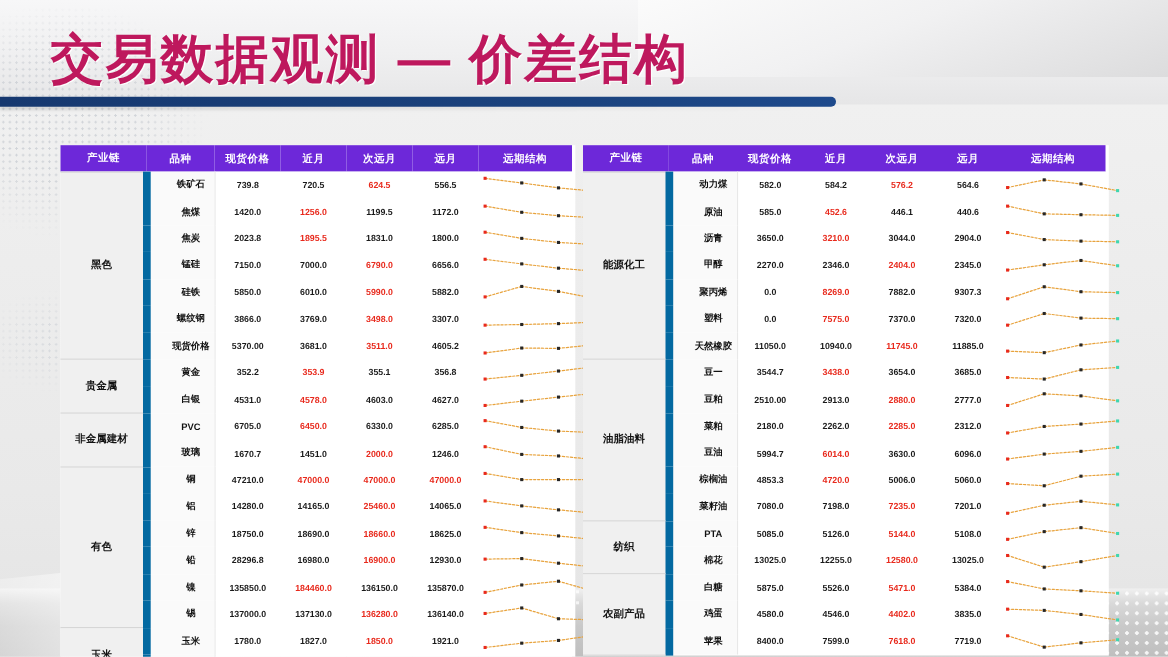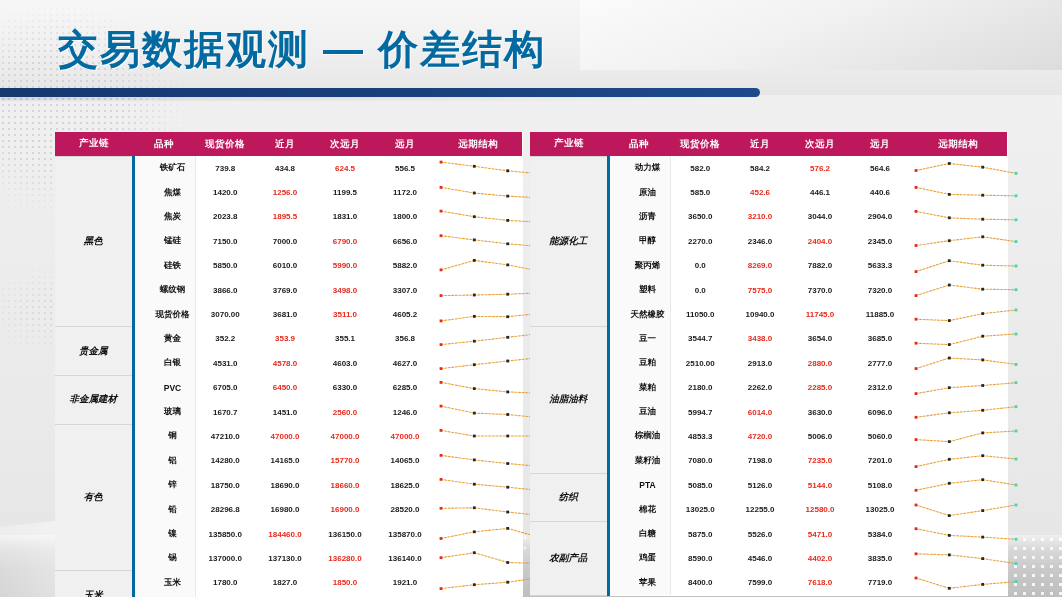--- a/index.html
+++ b/index.html
@@ -70,46 +70,45 @@
   .bg-halftone2 {
     position:absolute; left:120px; bottom:42px; width:760px; height:22px;
     background-image:radial-gradient(circle, rgba(255,255,255,.8) 1.3px, transparent 1.7px);
     background-size:10px 10px;
     -webkit-mask-image:linear-gradient(100deg, transparent 10%, #000 60%, transparent 100%);
             mask-image:linear-gradient(100deg, transparent 10%, #000 60%, transparent 100%);
   }
 
   
   #title {
-    position:absolute; left:58px; top:22px; z-index:5;
-    font-size:40px; font-weight:bold; color:#0369a1;
+    position:absolute; left:46px; top:22px; z-index:5;
+    font-size:48px; font-weight:bold; color:#be185d;
     letter-spacing:2px; white-space:nowrap;
     text-shadow:1px 1px 0 rgba(255,255,255,.9);
   }
 
   
   #panel { position:absolute; left:0; top:0; width:1062px; height:597px; z-index:4; }
   .tblwrap { position:absolute; top:132px; background:#fff; }
   #tbl-left  { left:55px;  width:468px; }
   #tbl-right { left:530px; width:478px; }
 
   table { border-collapse:collapse; width:100%; table-layout:fixed; }
   thead th {
-    background:#be185d; color:#fff; font-size:9.5px; font-weight:bold;
+    background:#6d28d9; color:#fff; font-size:9.5px; font-weight:bold;
     height:24px; text-align:center; letter-spacing:.5px; border:none;
   }
   tbody td {
     font-size:8px; font-weight:bold; color:#1a1a1a; text-align:center;
     height:24.4px; background:#fff; border:none; white-space:nowrap;
   }
   td.chain {
     background:#f0f0f0; font-size:9.5px; color:#111;
     border-top:1px solid #d6d6d6; border-bottom:1px solid #d6d6d6;
-    border-right:3px solid #0369a1;
-    font-style:italic;
+    border-right:7px solid #0369a1;
   }
   td.variety { background:#fafafa; font-size:8.5px; color:#111; border-right:1px solid #e8e8e8;padding-left:17px; }
   td.hi { color:#e8291c; }
   td.spark { padding:0; }
   td.spark svg { display:block; margin:0 auto; }
 
   
   .c-chain   { width:78px; }
   .c-var     { width:62px; }
   .c-num     { width:60px; }
@@ -155,21 +154,21 @@
           <th>次远月</th>
           <th>远月</th>
           <th>远期结构</th>
         </tr>
       </thead>
       <tbody id="body-left">
           <tr>
             <td class="chain" rowspan="7">黑色</td>
             <td class="variety">铁矿石</td>
             <td class="">739.8</td>
-            <td class="">434.8</td>
+            <td class="">720.5</td>
             <td class="hi">624.5</td>
             <td class="">556.5</td>
             <td class="spark">
               <svg width="112" height="22" viewBox="0 0 112 22">
                 <line x1="6.0" y1="5.1" x2="39.3" y2="9.3" stroke="#e8a33d" stroke-width="1.1" stroke-dasharray="2 1.6" stroke-linecap="round"></line>
                 <line x1="39.3" y1="9.3" x2="72.7" y2="13.8" stroke="#e8a33d" stroke-width="1.1" stroke-dasharray="2 1.6" stroke-linecap="round"></line>
                 <line x1="72.7" y1="13.8" x2="106.0" y2="16.9" stroke="#e8a33d" stroke-width="1.1" stroke-dasharray="2 1.6" stroke-linecap="round"></line>
                 <rect x="4.6" y="3.7" width="2.8" height="2.8" fill="#e8291c"></rect>
                 <rect x="37.9" y="7.9" width="2.8" height="2.8" fill="#262626"></rect>
                 <rect x="71.3" y="12.4" width="2.8" height="2.8" fill="#262626"></rect>
@@ -262,21 +261,21 @@
                 <line x1="72.7" y1="15.2" x2="106.0" y2="13.8" stroke="#e8a33d" stroke-width="1.1" stroke-dasharray="2 1.6" stroke-linecap="round"></line>
                 <rect x="4.6" y="15.2" width="2.8" height="2.8" fill="#e8291c"></rect>
                 <rect x="37.9" y="14.6" width="2.8" height="2.8" fill="#262626"></rect>
                 <rect x="71.3" y="13.8" width="2.8" height="2.8" fill="#262626"></rect>
                 <rect x="104.6" y="12.4" width="2.8" height="2.8" fill="#3fd6b0"></rect>
               </svg>
             </td>
           </tr>
           <tr>
             <td class="variety">现货价格</td>
-            <td class="">3070.00</td>
+            <td class="">5370.00</td>
             <td class="">3681.0</td>
             <td class="hi">3511.0</td>
             <td class="">4605.2</td>
             <td class="spark">
               <svg width="112" height="22" viewBox="0 0 112 22">
                 <line x1="6.0" y1="16.9" x2="39.3" y2="12.4" stroke="#e8a33d" stroke-width="1.1" stroke-dasharray="2 1.6" stroke-linecap="round"></line>
                 <line x1="39.3" y1="12.4" x2="72.7" y2="12.7" stroke="#e8a33d" stroke-width="1.1" stroke-dasharray="2 1.6" stroke-linecap="round"></line>
                 <line x1="72.7" y1="12.7" x2="106.0" y2="9.3" stroke="#e8a33d" stroke-width="1.1" stroke-dasharray="2 1.6" stroke-linecap="round"></line>
                 <rect x="4.6" y="15.5" width="2.8" height="2.8" fill="#e8291c"></rect>
                 <rect x="37.9" y="11.0" width="2.8" height="2.8" fill="#262626"></rect>
@@ -338,21 +337,21 @@
                 <rect x="37.9" y="10.2" width="2.8" height="2.8" fill="#262626"></rect>
                 <rect x="71.3" y="13.5" width="2.8" height="2.8" fill="#262626"></rect>
                 <rect x="104.6" y="14.9" width="2.8" height="2.8" fill="#3fd6b0"></rect>
               </svg>
             </td>
           </tr>
           <tr>
             <td class="variety">玻璃</td>
             <td class="">1670.7</td>
             <td class="">1451.0</td>
-            <td class="hi">2560.0</td>
+            <td class="hi">2000.0</td>
             <td class="">1246.0</td>
             <td class="spark">
               <svg width="112" height="22" viewBox="0 0 112 22">
                 <line x1="6.0" y1="5.1" x2="39.3" y2="12.1" stroke="#e8a33d" stroke-width="1.1" stroke-dasharray="2 1.6" stroke-linecap="round"></line>
                 <line x1="39.3" y1="12.1" x2="72.7" y2="13.5" stroke="#e8a33d" stroke-width="1.1" stroke-dasharray="2 1.6" stroke-linecap="round"></line>
                 <line x1="72.7" y1="13.5" x2="106.0" y2="16.9" stroke="#e8a33d" stroke-width="1.1" stroke-dasharray="2 1.6" stroke-linecap="round"></line>
                 <rect x="4.6" y="3.7" width="2.8" height="2.8" fill="#e8291c"></rect>
                 <rect x="37.9" y="10.7" width="2.8" height="2.8" fill="#262626"></rect>
                 <rect x="71.3" y="12.1" width="2.8" height="2.8" fill="#262626"></rect>
                 <rect x="104.6" y="15.5" width="2.8" height="2.8" fill="#3fd6b0"></rect>
@@ -375,21 +374,21 @@
                 <rect x="37.9" y="9.6" width="2.8" height="2.8" fill="#262626"></rect>
                 <rect x="71.3" y="9.6" width="2.8" height="2.8" fill="#262626"></rect>
                 <rect x="104.6" y="9.6" width="2.8" height="2.8" fill="#3fd6b0"></rect>
               </svg>
             </td>
           </tr>
           <tr>
             <td class="variety">铝</td>
             <td class="">14280.0</td>
             <td class="">14165.0</td>
-            <td class="hi">15770.0</td>
+            <td class="hi">25460.0</td>
             <td class="">14065.0</td>
             <td class="spark">
               <svg width="112" height="22" viewBox="0 0 112 22">
                 <line x1="6.0" y1="5.4" x2="39.3" y2="9.9" stroke="#e8a33d" stroke-width="1.1" stroke-dasharray="2 1.6" stroke-linecap="round"></line>
                 <line x1="39.3" y1="9.9" x2="72.7" y2="13.5" stroke="#e8a33d" stroke-width="1.1" stroke-dasharray="2 1.6" stroke-linecap="round"></line>
                 <line x1="72.7" y1="13.5" x2="106.0" y2="16.6" stroke="#e8a33d" stroke-width="1.1" stroke-dasharray="2 1.6" stroke-linecap="round"></line>
                 <rect x="4.6" y="4.0" width="2.8" height="2.8" fill="#e8291c"></rect>
                 <rect x="37.9" y="8.5" width="2.8" height="2.8" fill="#262626"></rect>
                 <rect x="71.3" y="12.1" width="2.8" height="2.8" fill="#262626"></rect>
                 <rect x="104.6" y="15.2" width="2.8" height="2.8" fill="#3fd6b0"></rect>
@@ -412,21 +411,21 @@
                 <rect x="71.3" y="11.8" width="2.8" height="2.8" fill="#262626"></rect>
                 <rect x="104.6" y="15.2" width="2.8" height="2.8" fill="#3fd6b0"></rect>
               </svg>
             </td>
           </tr>
           <tr>
             <td class="variety">铅</td>
             <td class="">28296.8</td>
             <td class="">16980.0</td>
             <td class="hi">16900.0</td>
-            <td class="">28520.0</td>
+            <td class="">12930.0</td>
             <td class="spark">
               <svg width="112" height="22" viewBox="0 0 112 22">
                 <line x1="6.0" y1="9.3" x2="39.3" y2="8.8" stroke="#e8a33d" stroke-width="1.1" stroke-dasharray="2 1.6" stroke-linecap="round"></line>
                 <line x1="39.3" y1="8.8" x2="72.7" y2="13.0" stroke="#e8a33d" stroke-width="1.1" stroke-dasharray="2 1.6" stroke-linecap="round"></line>
                 <line x1="72.7" y1="13.0" x2="106.0" y2="16.6" stroke="#e8a33d" stroke-width="1.1" stroke-dasharray="2 1.6" stroke-linecap="round"></line>
                 <rect x="4.6" y="7.9" width="2.8" height="2.8" fill="#e8291c"></rect>
                 <rect x="37.9" y="7.4" width="2.8" height="2.8" fill="#262626"></rect>
                 <rect x="71.3" y="11.6" width="2.8" height="2.8" fill="#262626"></rect>
                 <rect x="104.6" y="15.2" width="2.8" height="2.8" fill="#3fd6b0"></rect>
               </svg>
@@ -603,21 +602,21 @@
                 <rect x="71.3" y="5.4" width="2.8" height="2.8" fill="#262626"></rect>
                 <rect x="104.6" y="10.2" width="2.8" height="2.8" fill="#3fd6b0"></rect>
               </svg>
             </td>
           </tr>
           <tr>
             <td class="variety">聚丙烯</td>
             <td class="">0.0</td>
             <td class="hi">8269.0</td>
             <td class="">7882.0</td>
-            <td class="">5633.3</td>
+            <td class="">9307.3</td>
             <td class="spark">
               <svg width="112" height="22" viewBox="0 0 112 22">
                 <line x1="6.0" y1="16.6" x2="39.3" y2="5.7" stroke="#e8a33d" stroke-width="1.1" stroke-dasharray="2 1.6" stroke-linecap="round"></line>
                 <line x1="39.3" y1="5.7" x2="72.7" y2="10.2" stroke="#e8a33d" stroke-width="1.1" stroke-dasharray="2 1.6" stroke-linecap="round"></line>
                 <line x1="72.7" y1="10.2" x2="106.0" y2="11.0" stroke="#e8a33d" stroke-width="1.1" stroke-dasharray="2 1.6" stroke-linecap="round"></line>
                 <rect x="4.6" y="15.2" width="2.8" height="2.8" fill="#e8291c"></rect>
                 <rect x="37.9" y="4.3" width="2.8" height="2.8" fill="#262626"></rect>
                 <rect x="71.3" y="8.8" width="2.8" height="2.8" fill="#262626"></rect>
                 <rect x="104.6" y="9.6" width="2.8" height="2.8" fill="#3fd6b0"></rect>
               </svg>
@@ -819,21 +818,21 @@
                 <line x1="72.7" y1="14.1" x2="106.0" y2="16.3" stroke="#e8a33d" stroke-width="1.1" stroke-dasharray="2 1.6" stroke-linecap="round"></line>
                 <rect x="4.6" y="4.3" width="2.8" height="2.8" fill="#e8291c"></rect>
                 <rect x="37.9" y="11.0" width="2.8" height="2.8" fill="#262626"></rect>
                 <rect x="71.3" y="12.7" width="2.8" height="2.8" fill="#262626"></rect>
                 <rect x="104.6" y="14.9" width="2.8" height="2.8" fill="#3fd6b0"></rect>
               </svg>
             </td>
           </tr>
           <tr>
             <td class="variety">鸡蛋</td>
-            <td class="">8590.0</td>
+            <td class="">4580.0</td>
             <td class="">4546.0</td>
             <td class="hi">4402.0</td>
             <td class="">3835.0</td>
             <td class="spark">
               <svg width="112" height="22" viewBox="0 0 112 22">
                 <line x1="6.0" y1="6.8" x2="39.3" y2="7.9" stroke="#e8a33d" stroke-width="1.1" stroke-dasharray="2 1.6" stroke-linecap="round"></line>
                 <line x1="39.3" y1="7.9" x2="72.7" y2="11.6" stroke="#e8a33d" stroke-width="1.1" stroke-dasharray="2 1.6" stroke-linecap="round"></line>
                 <line x1="72.7" y1="11.6" x2="106.0" y2="16.6" stroke="#e8a33d" stroke-width="1.1" stroke-dasharray="2 1.6" stroke-linecap="round"></line>
                 <rect x="4.6" y="5.4" width="2.8" height="2.8" fill="#e8291c"></rect>
                 <rect x="37.9" y="6.5" width="2.8" height="2.8" fill="#262626"></rect>

